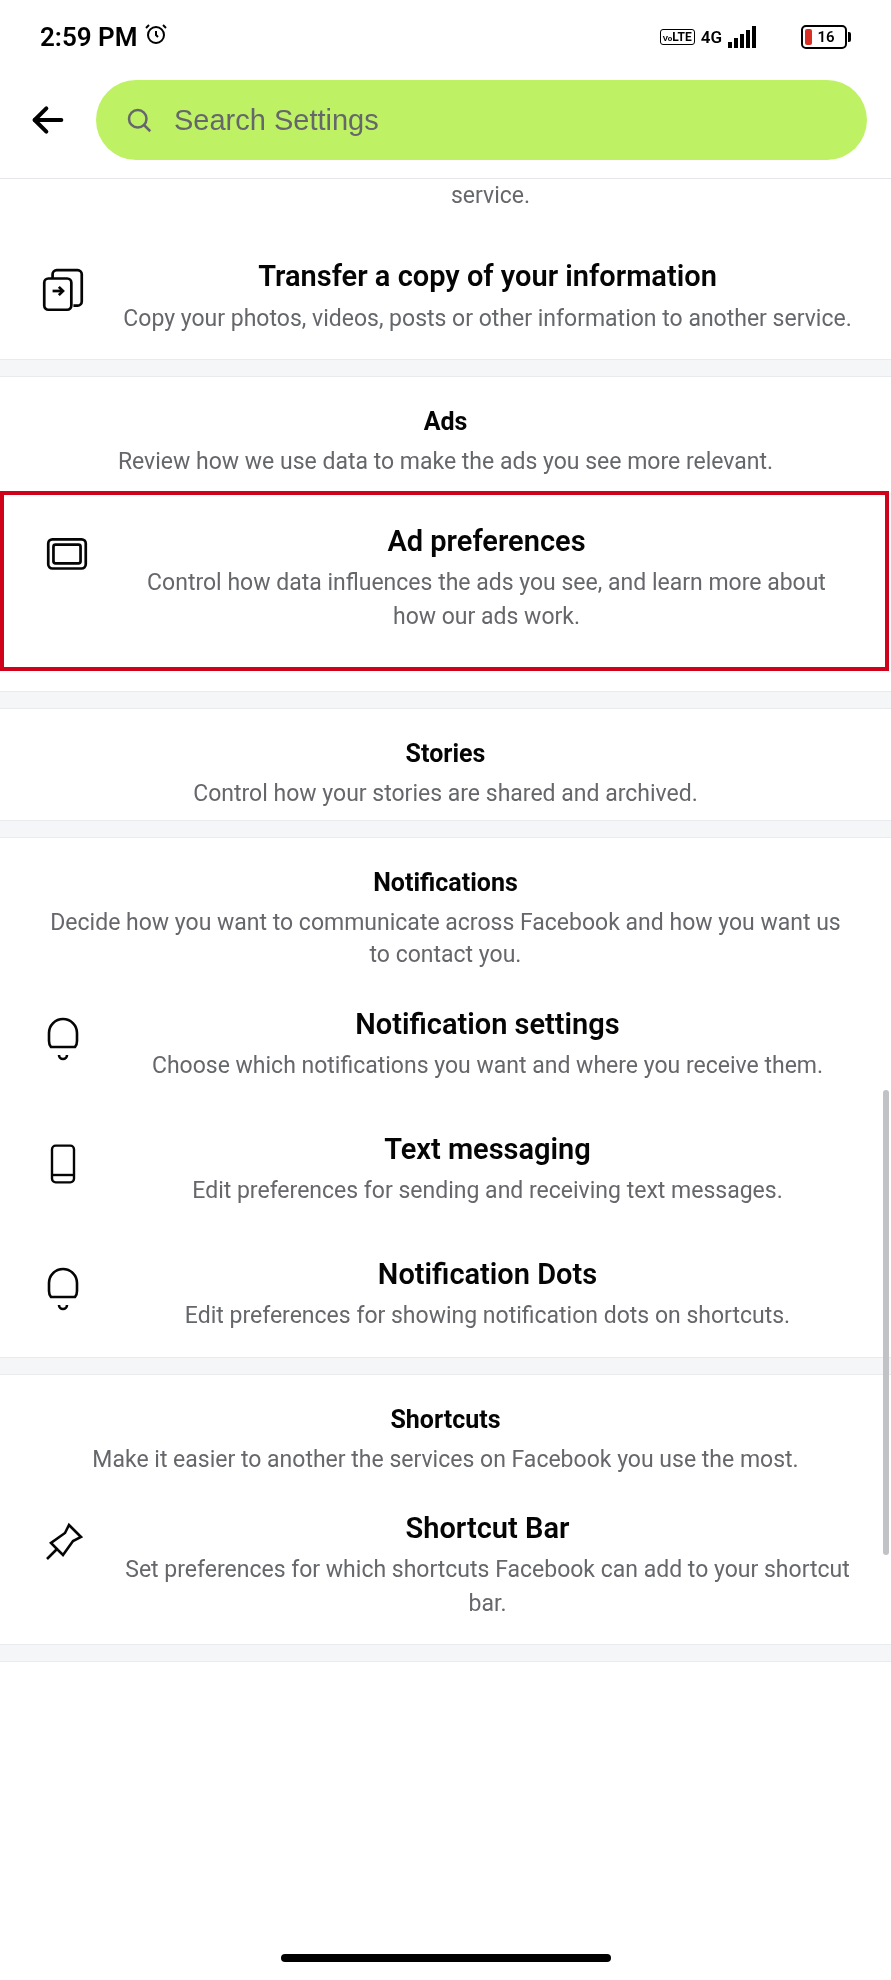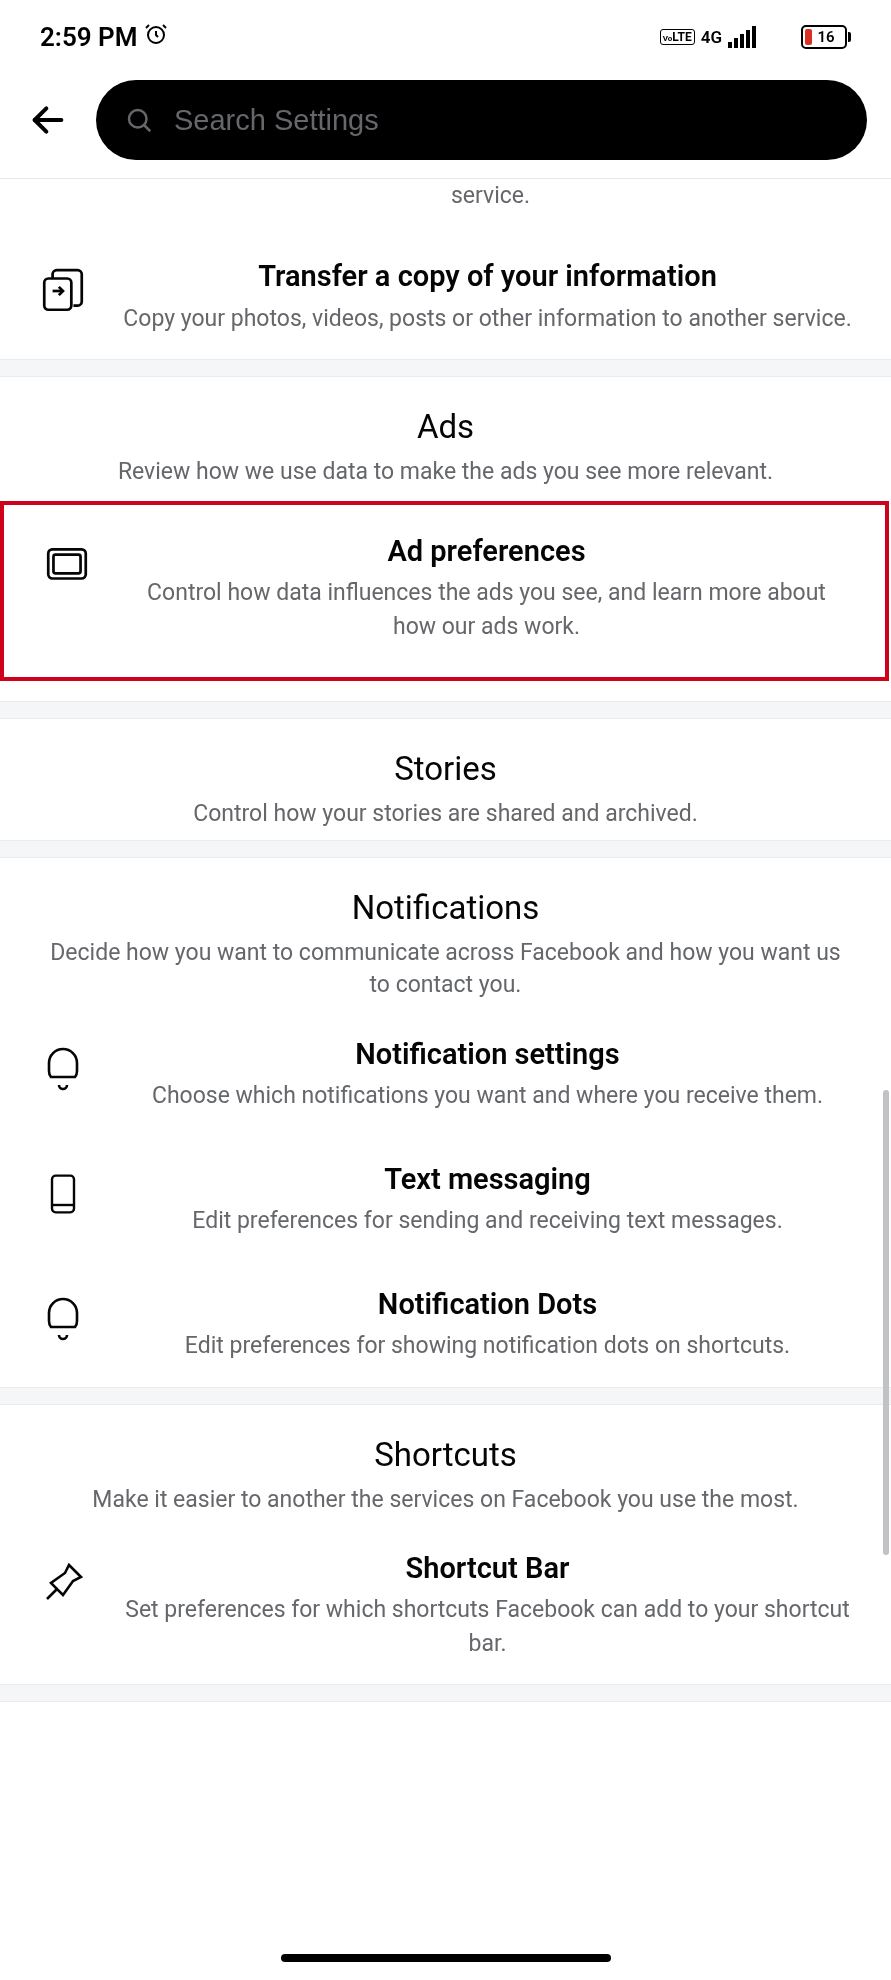--- a/index.html
+++ b/index.html
@@ -61,21 +61,21 @@
     background:#d93025; border-radius:2px;
   }
   .battery-num { position:relative; z-index:2; }
   .battery-cap { width:3px; height:10px; background:#000; border-radius:0 2px 2px 0; }
 
   .header {
     display:flex; align-items:center; padding: 10px 24px 18px 24px; gap: 24px;
   }
   .back-btn { width: 48px; height: 48px; display:flex; align-items:center; justify-content:center; }
   .search-box {
-    flex:1; background:#000000; border-radius: 40px; height: 80px;
+    flex:1; background:#bef264; border-radius: 40px; height: 80px;
     display:flex; align-items:center; padding: 0 28px; gap: 20px;
   }
   .search-box input {
     border:none; background:transparent; font-size: 29px; color:#65676b;
     flex:1; outline:none;
   }
   .search-box input::placeholder { color:#65676b; }
   .search-icon { width:30px; height:30px; stroke:#65676b; }
 
   .divider { height:1px; background:#e4e6eb; width:100%; }
@@ -96,21 +96,21 @@
     display:flex; align-items:center; justify-content:center;
     margin-top: 4px;
   }
   .row-body { flex:1; }
   .row-title { font-size: 29px; font-weight:600; color:#050505; line-height:1.3; }
   .row-sub { font-size: 23px; color:#65676b; line-height:1.45; margin-top:6px; }
 
   .section-gap { height: 18px; background:#f5f6f7; border-top:1px solid #e9ebee; border-bottom:1px solid #e9ebee; }
 
   .section-head { padding: 30px 38px 10px 38px; }
-  .section-title { font-size: 33px; font-weight:400; color:#050505; }
+  .section-title { font-size: 25px; font-weight:700; color:#050505; }
   .section-sub { font-size: 23px; color:#65676b; line-height:1.4; margin-top:10px; }
 
   .highlight-box {
     border: 4px solid #d0021b;
     margin: 2px 2px 20px 0;
   }
 
   .scroll-indicator {
     position:absolute; right:2px; top:1090px; width:6px; height:465px;
     background:#c0c2c6; border-radius:3px;

